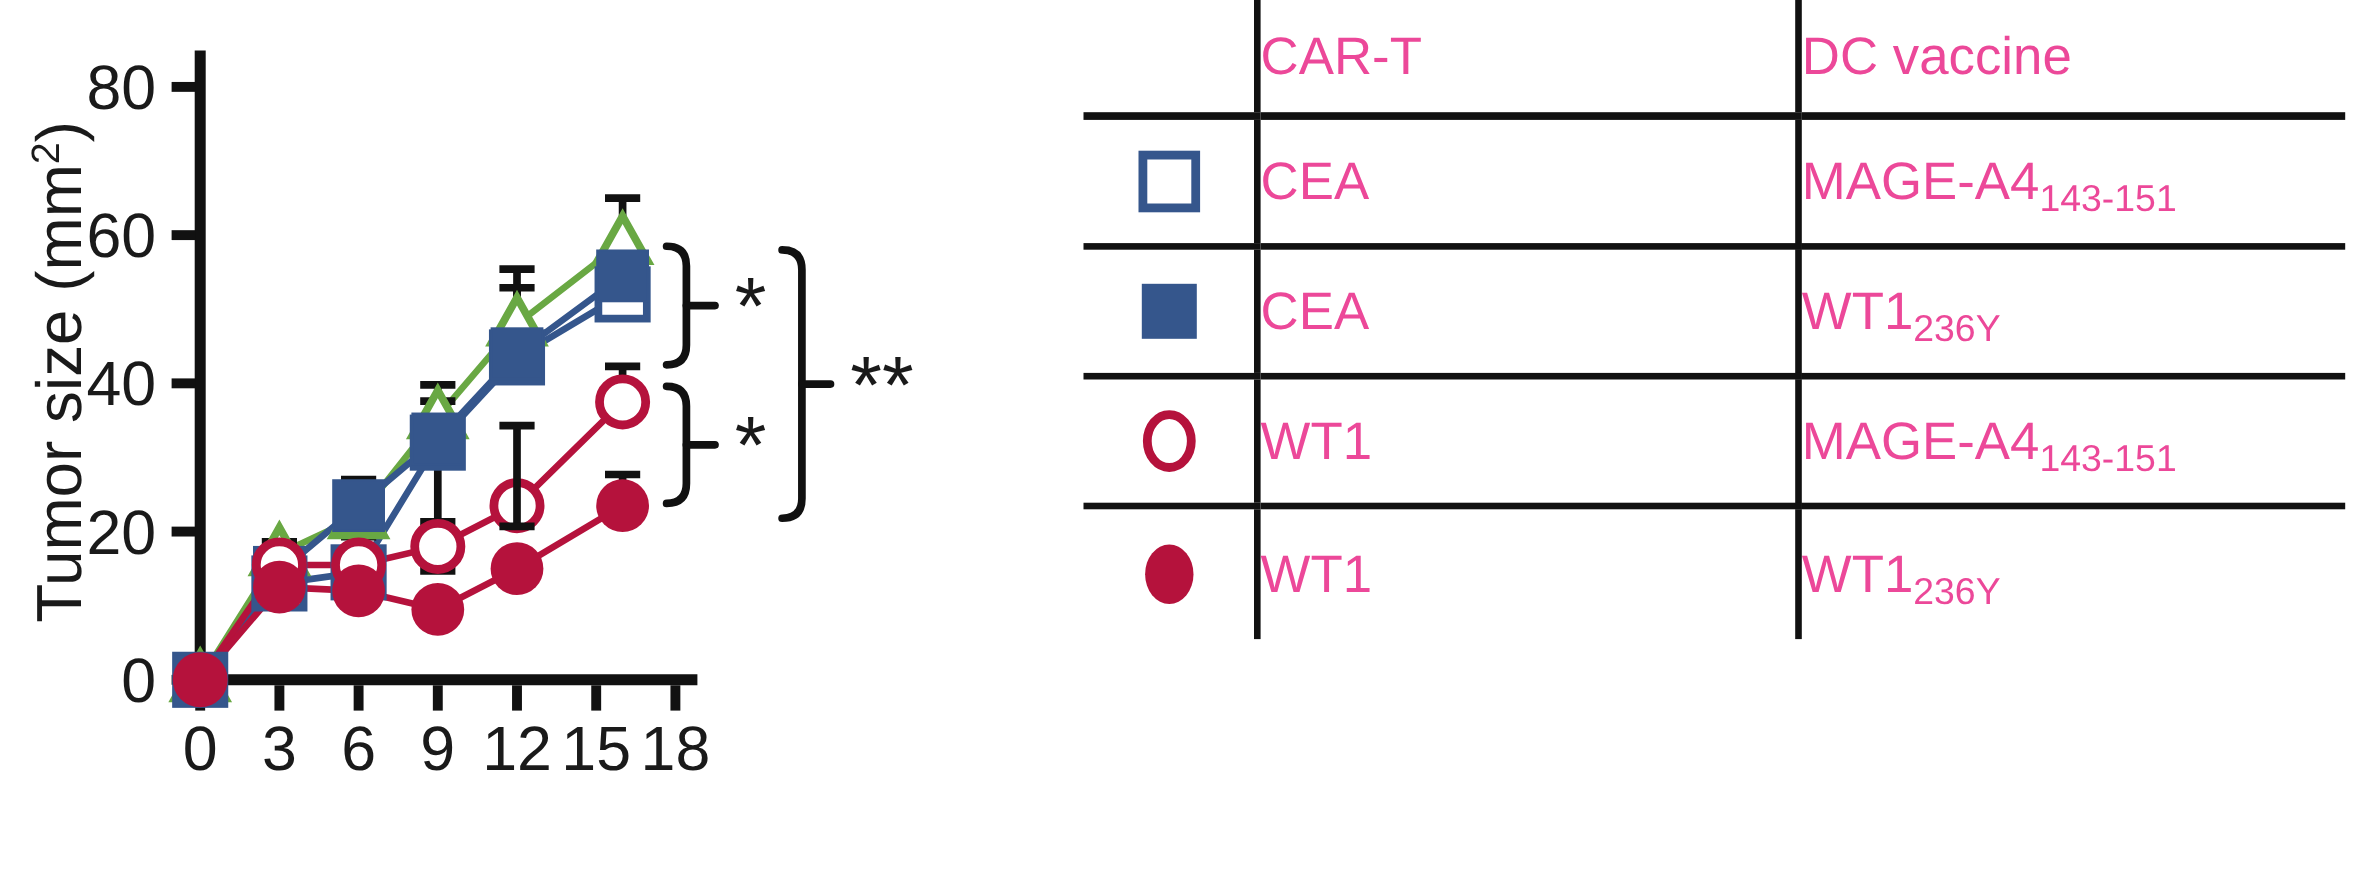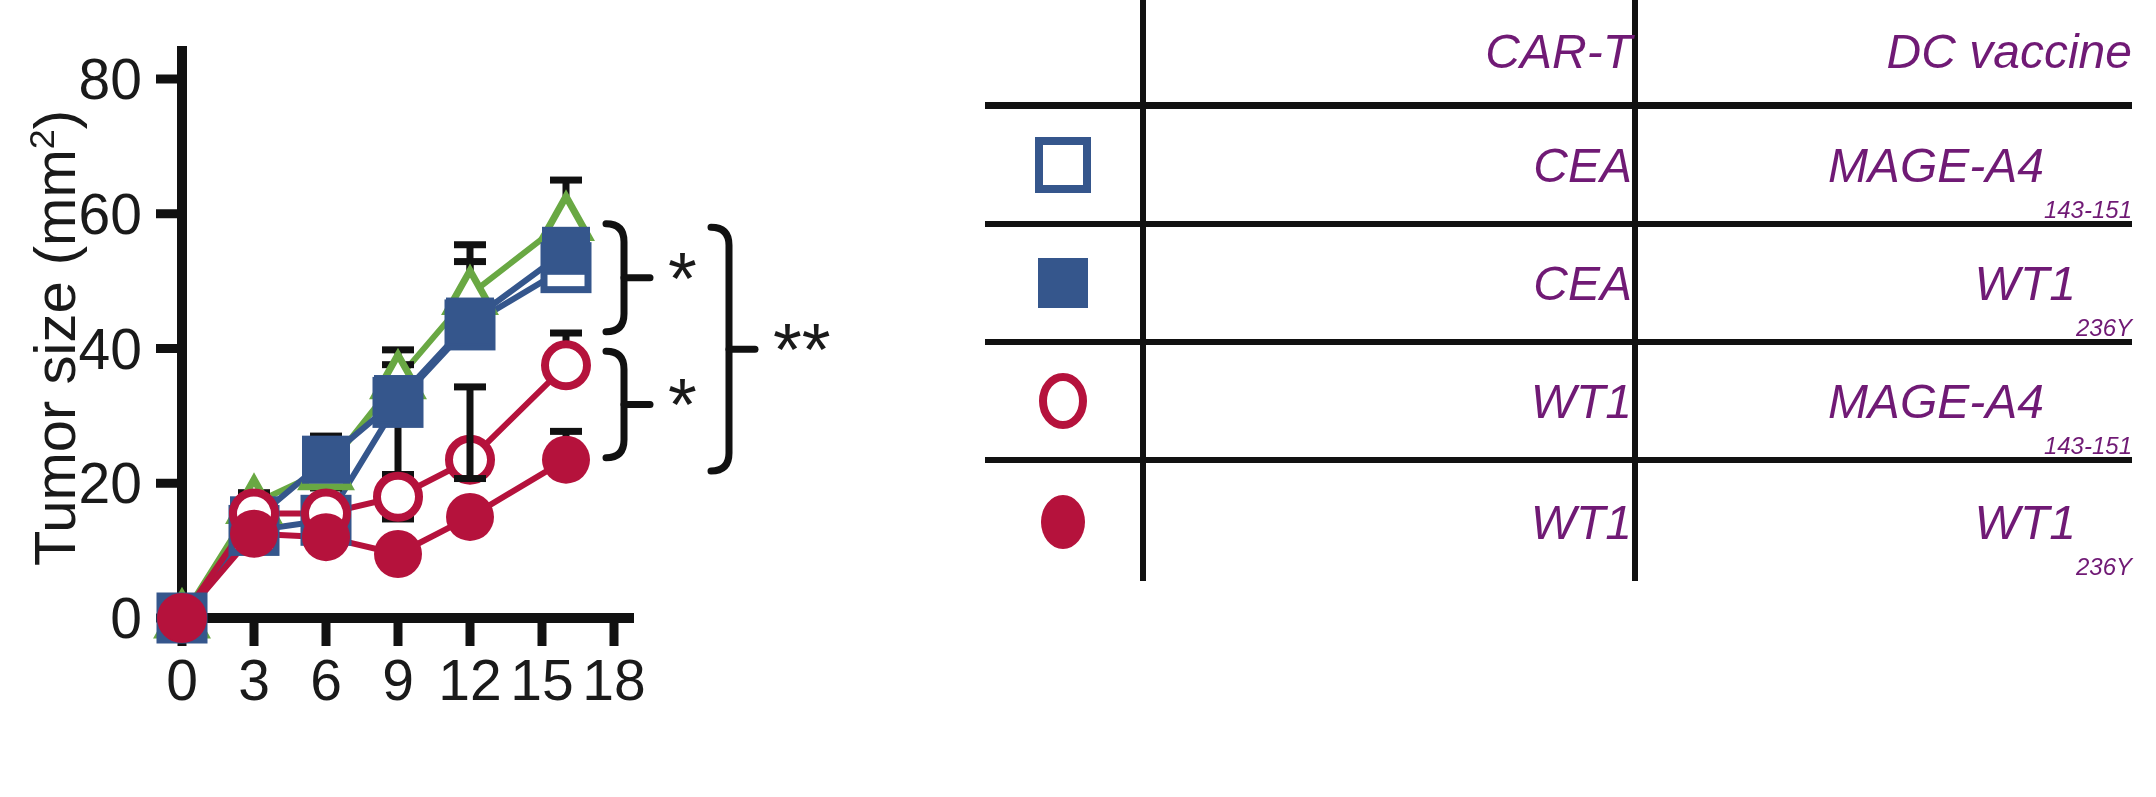--- a/index.html
+++ b/index.html
@@ -5,30 +5,30 @@
   html,body{margin:0;padding:0;background:#ffffff;}
   #canvas{position:relative;width:2156px;height:797px;background:#ffffff;overflow:hidden;
           font-family:"Liberation Sans", sans-serif;color:#1a1a1a;}
   #chart-svg{position:absolute;left:0;top:0;}
   .axis-label{position:absolute;font-size:58px;color:#1a1a1a;white-space:nowrap;letter-spacing:0px;}
   #y-axis-label{left:54px;top:338px;transform:translate(-50%,-50%) rotate(-90deg);}
   #y-axis-label sup{font-size:62%;vertical-align:super;}
   #x-axis-label{left:25px;top:702px;}
   
   #legend-table{position:absolute;left:985px;top:0px;width:1147px;border-collapse:collapse;table-layout:fixed;}
-  #legend-table td,#legend-table th{padding:0;font-weight:normal;text-align:right;vertical-align:middle;
-      font-size:48px;color:#701a75;font-style:italic;}
+  #legend-table td,#legend-table th{padding:0;font-weight:normal;text-align:left;vertical-align:middle;
+      font-size:48px;color:#ec4899;}
   #legend-table col.c-marker{width:158px;}
   #legend-table col.c-cart{width:492px;}
   #legend-table col.c-dc{width:497px;}
   #legend-table tr.hdr td{height:102px;border-bottom:7px solid #111;}
   #legend-table tr.r td{height:112px;border-bottom:6px solid #111;}
   #legend-table tr.r:last-child td{border-bottom:none;height:118px;}
   #legend-table td.mid{border-left:6px solid #111;border-right:6px solid #111;}
-  #legend-table sub{font-size:24px;position:relative;top:26px;line-height:0;}
+  #legend-table sub{font-size:34px;position:relative;top:1px;line-height:0;}
   .mk{display:block;margin:0 auto;}
 </style>
 </head>
 <body>
 
 <div id="canvas">
 
   <svg id="chart-svg" width="980" height="797" viewBox="0 0 980 797">
       <g>
         <line x1="182" y1="46" x2="182" y2="622" stroke="#111111" stroke-width="10"></line>

